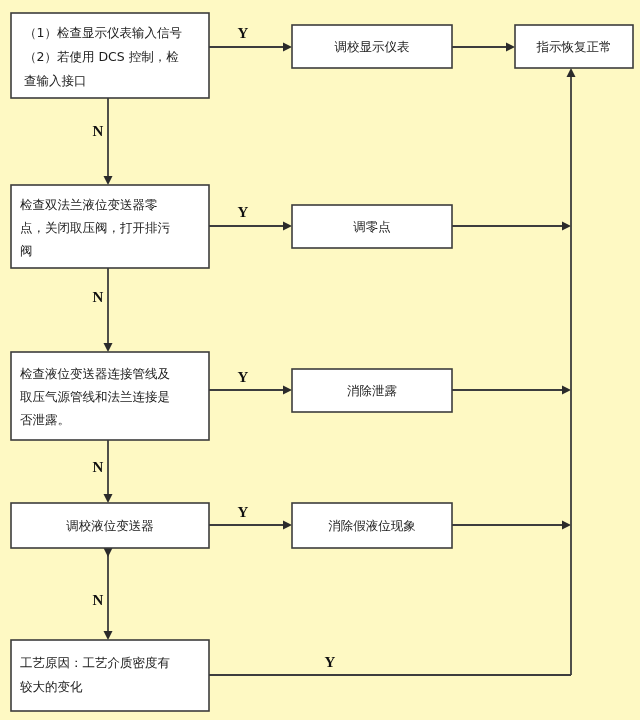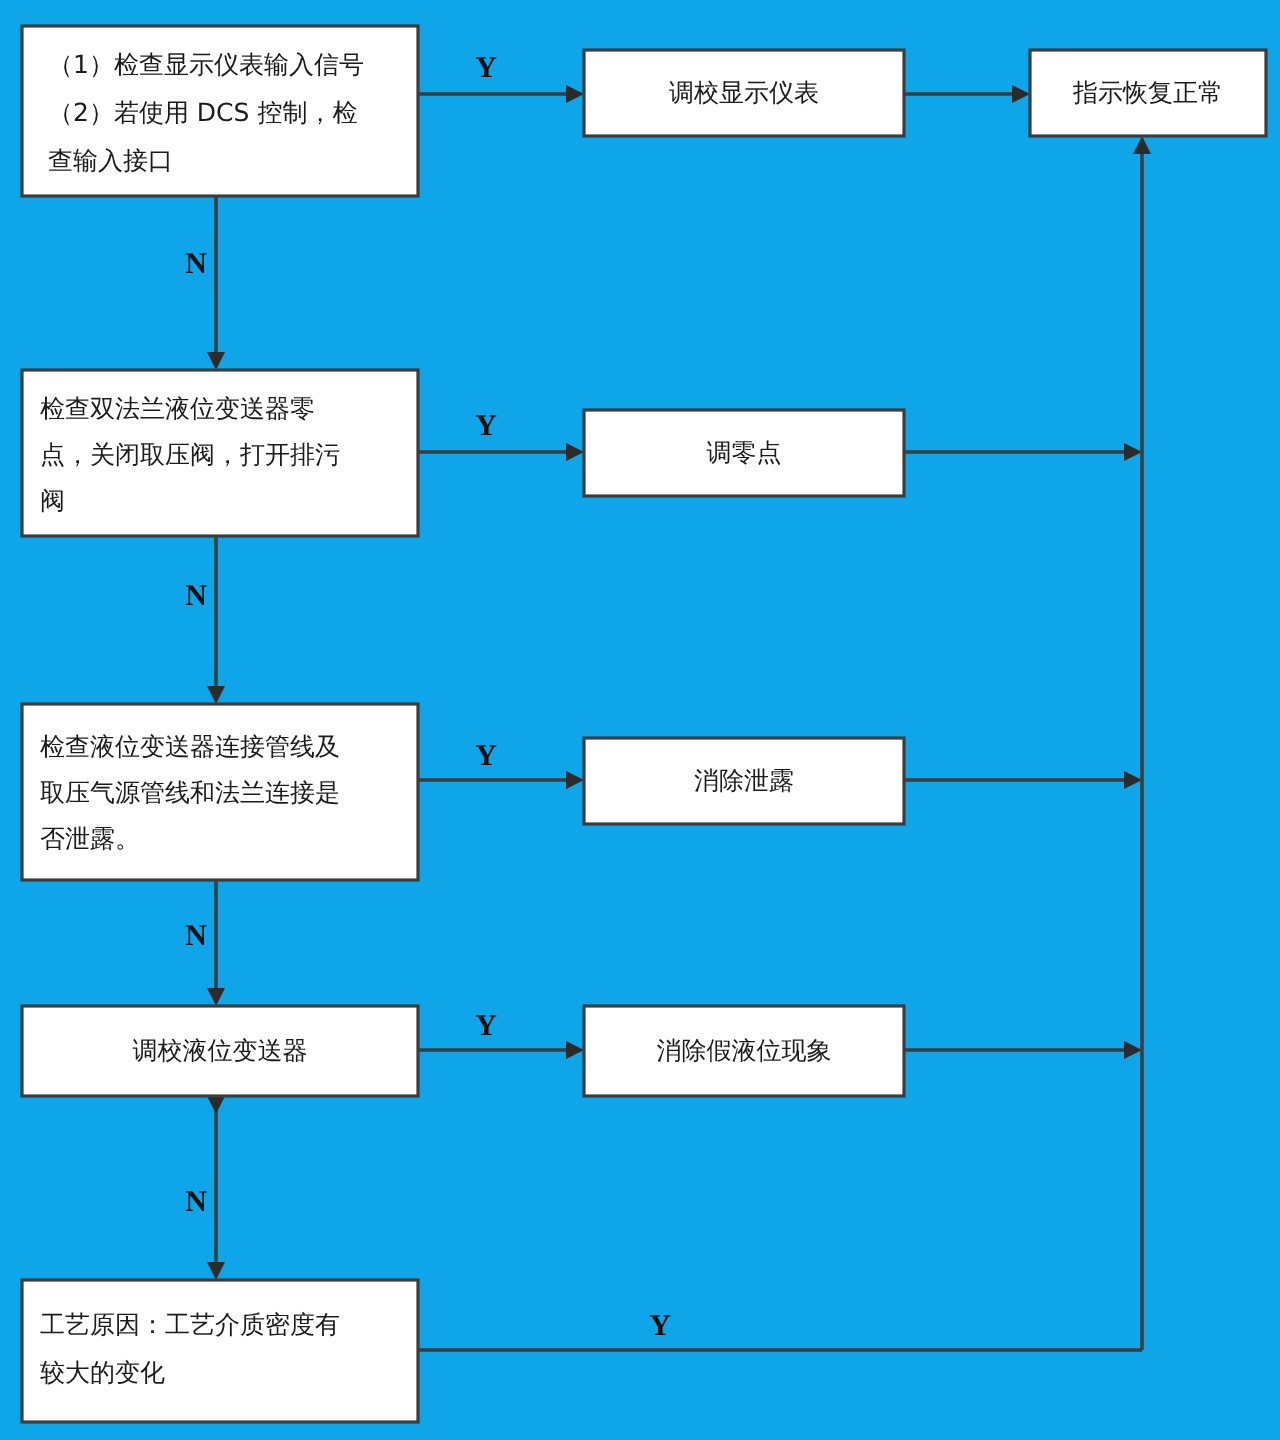--- a/index.html
+++ b/index.html
@@ -10,21 +10,21 @@
   body {
     width: 640px;
     height: 720px;
     font-family: "Liberation Sans", "DejaVu Sans", sans-serif;
     overflow: hidden;
   }
   #flowchart-root {
     position: relative;
     width: 640px;
     height: 720px;
-    background: #0ea5e9;
+    background: #fef9c3;
   }
   svg.chart-canvas {
     display: block;
     width: 640px;
     height: 720px;
   }
   .node-box {
     fill: #ffffff;
     stroke: #3d3d3d;
     stroke-width: 1.6;

